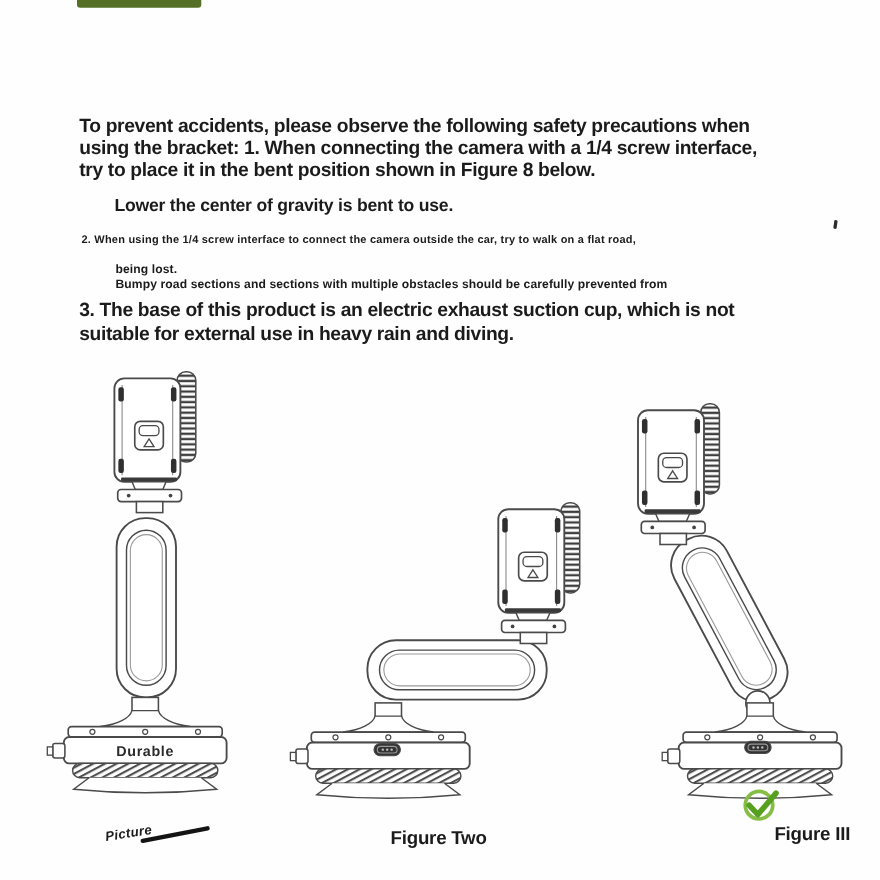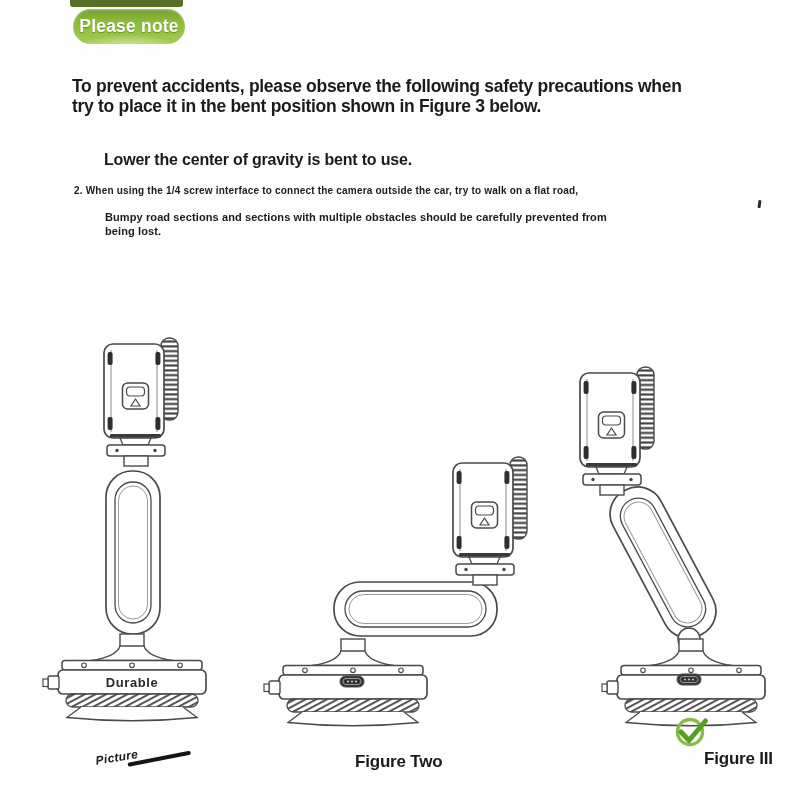--- a/index.html
+++ b/index.html
@@ -20,21 +20,21 @@
       radial-gradient(ellipse 70% 60% at 50% 115%, rgba(222,235,180,.95) 0%, rgba(222,235,180,0) 70%),
       linear-gradient(180deg,#74a02c 0%, #8cbb3a 35%, #96c544 70%, #a3cb55 100%);
     box-shadow: inset 0 1px 2px rgba(255,255,255,.45);
     display:flex; align-items:center; justify-content:center;
   }
   .note-badge span{
     color:#fff; font-weight:bold; font-size:17.5px; letter-spacing:.2px;
     text-shadow:0 1px 1px rgba(60,90,20,.5);
   }
   
-  .para{position:absolute; font-weight:bold; white-space:nowrap;}
+  .para{position:absolute; font-weight:bold; white-space:nowrap;margin-top:28px;}
   .p1{left:72px; top:76px; font-size:17.5px; line-height:20px; letter-spacing:-.3px;}
   .p1-note{left:104px; top:151px; font-size:16px; letter-spacing:-.2px;}
   .p2{left:74px; top:185px; font-size:10px; letter-spacing:.2px;}
   .p2-note{left:105px; top:211px; font-size:11px; line-height:13.5px; letter-spacing:.1px;}
   .p3{left:72px; top:243px; font-size:17.5px; line-height:21.5px; letter-spacing:-.3px;}
   .artifact{position:absolute; left:758px; top:200px; width:2.5px; height:8px;
     background:#2c2c2c; transform:rotate(8deg); border-radius:1px;}
   
   .figs{position:absolute; left:0; top:330px;}
   .fig-label{position:absolute; font-weight:bold; font-size:17px; letter-spacing:-.2px;margin-left:48px;}
@@ -51,33 +51,35 @@
   }
   .svg-durable{font-family:"Liberation Sans",sans-serif; font-weight:bold; font-size:13px;
     letter-spacing:.6px; fill:#2a2a2a;}
 </style>
 </head>
 <body>
 
 <div class="page">
 
   <div class="badge-tab"></div>
-  <div class="note-badge">
-    <span>Please note</span>
-  </div>
 
   <div class="para p1">
     <div>To prevent accidents, please observe the following safety precautions when</div>
-    <div>try to place it in the bent position shown in Figure 3 below.</div>
+    <div>using the bracket: 1. When connecting the camera with a 1/4 screw interface,</div>
+    <div>try to place it in the bent position shown in Figure 8 below.</div>
   </div>
   <div class="para p1-note">Lower the center of gravity is bent to use.</div>
   <div class="para p2">2. When using the 1/4 screw interface to connect the camera outside the car, try to walk on a flat road,</div>
   <div class="para p2-note">
+    <div>being lost.</div>
     <div>Bumpy road sections and sections with multiple obstacles should be carefully prevented from</div>
-    <div>being lost.</div>
+  </div>
+  <div class="para p3">
+    <div>3. The base of this product is an electric exhaust suction cup, which is not</div>
+    <div>suitable for external use in heavy rain and diving.</div>
   </div>
   <div class="artifact"></div>
 
   <svg class="figs" width="800" height="440" viewBox="0 0 800 440">
     <defs>
       <pattern id="teeth" patternUnits="userSpaceOnUse" width="4" height="4.8">
         <rect width="4" height="4.8" fill="#ffffff"></rect>
         <rect y="1.3" width="4" height="2.1" fill="#3d3d3d"></rect>
       </pattern>
       <pattern id="hatch" patternUnits="userSpaceOnUse" width="5" height="14" patternTransform="rotate(62)">

